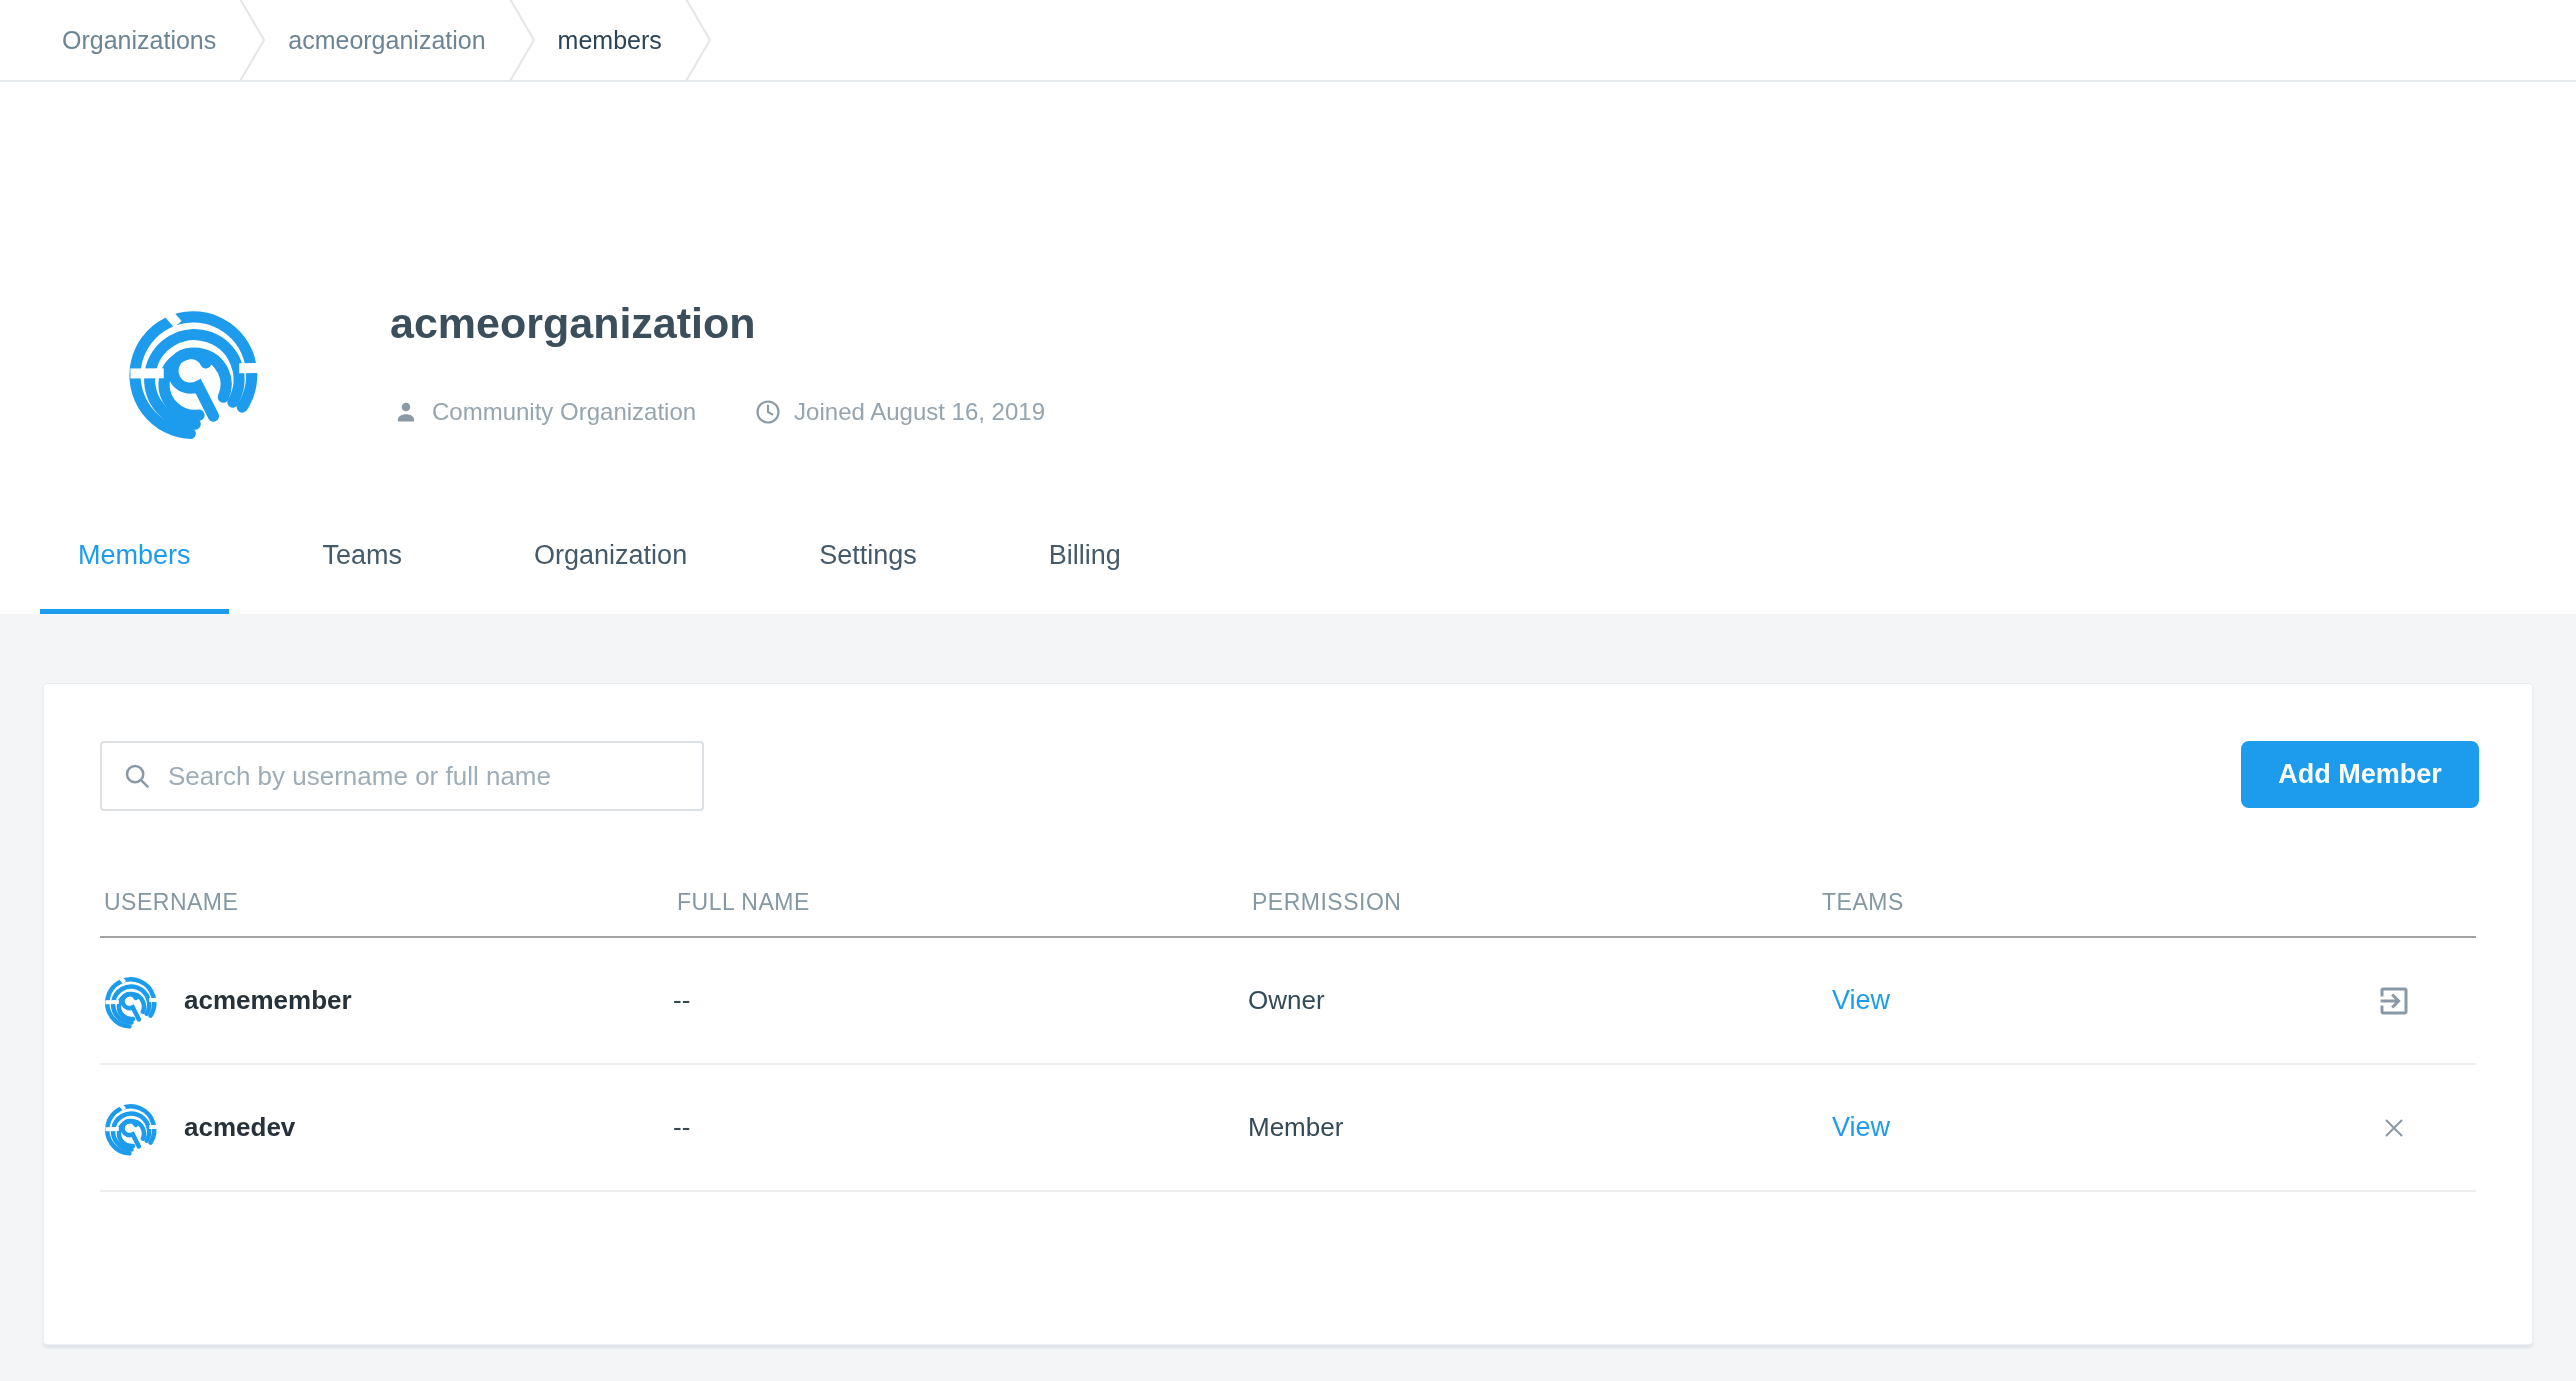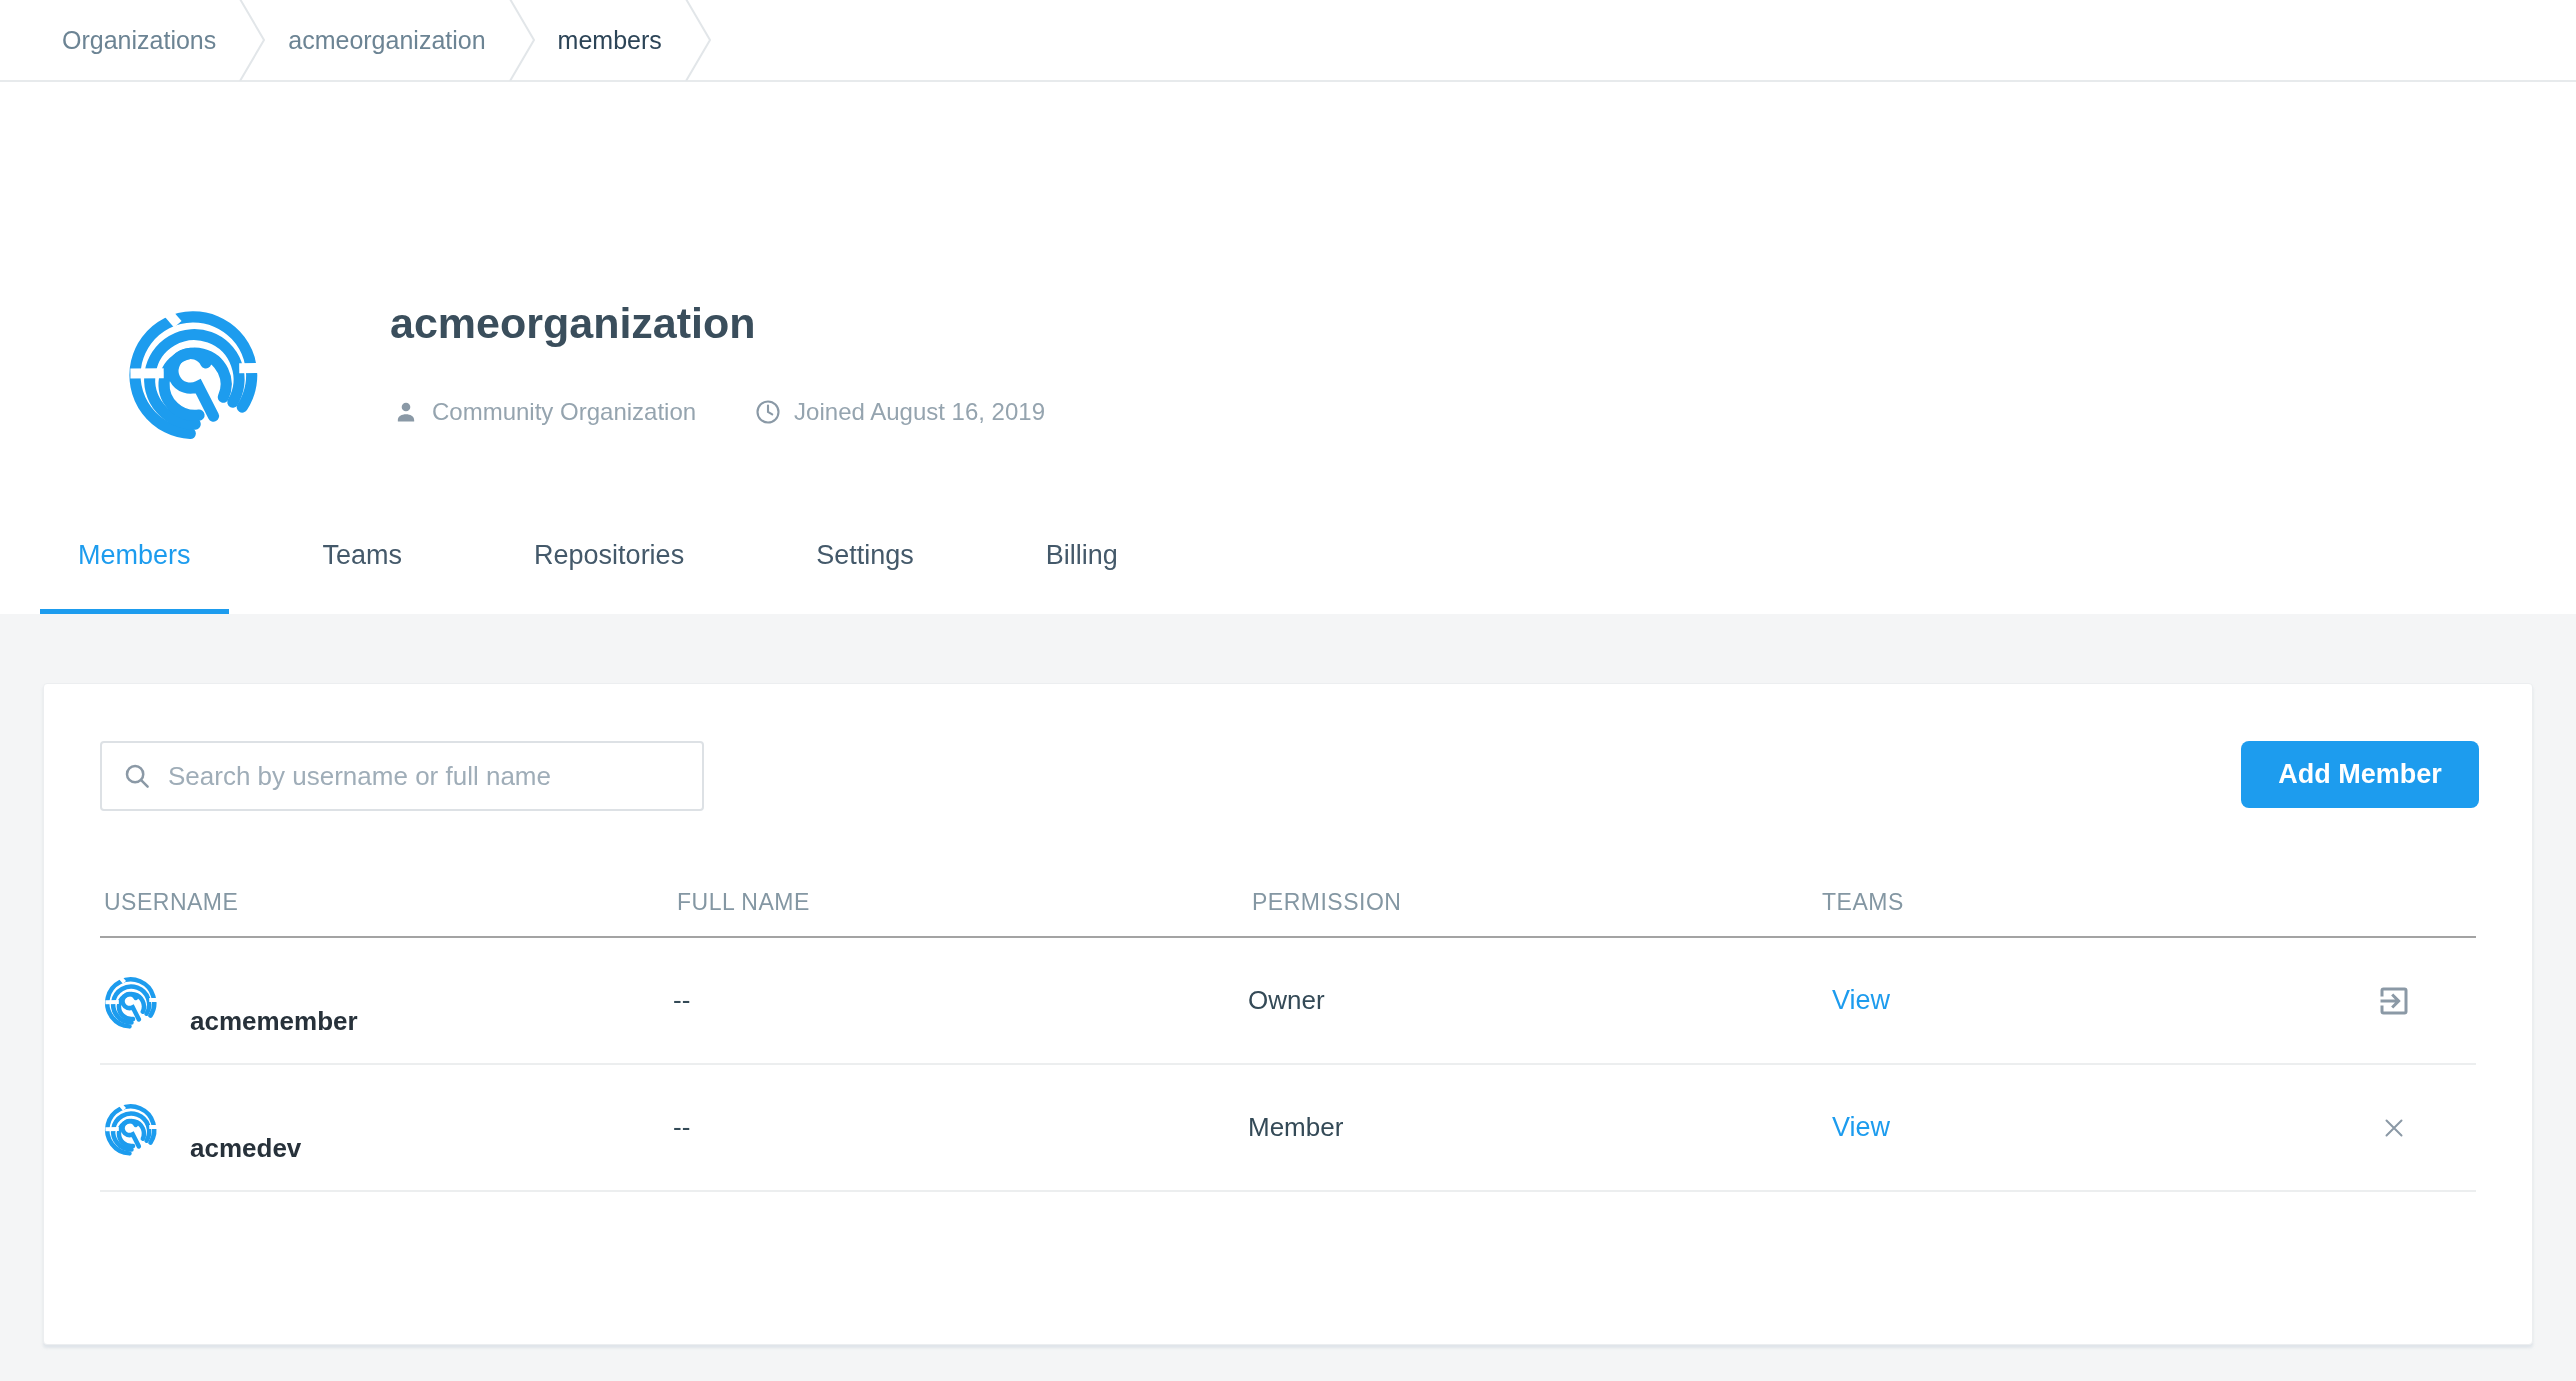--- a/index.html
+++ b/index.html
@@ -80,21 +80,21 @@
     grid-template-columns:573px 575px 570px 493px 1fr;
     align-items:center;
   }
   .thead {
     height:75px; align-items:end; padding-bottom:20px;
     border-bottom:2px solid #a3a3a3;
     font-size:23px; color:#8497a3; letter-spacing:0.5px;
   }
   .thead > div { padding-left:4px; }
   .trow { height:127px; border-bottom:2px solid #eceeef; font-size:26px; color:#344a57; }
-  .user-cell { display:flex; align-items:flex-end; gap:30px; }
+  .user-cell { display:flex; align-items:center; gap:24px; }
   .row-avatar { width:60px; height:72px; color:#1d9cee; flex:0 0 auto; }
   .username { font-size:26px; font-weight:700; color:#27313a; }
   .view-link { color:#1d9cee; font-size:27px; text-decoration:none; cursor:pointer; padding-left:14px; }
   .action-cell { display:flex; justify-content:center; }
   .action-btn { background:none; border:none; cursor:pointer; padding:0; line-height:0; }
   .leave-icon { width:36px; height:36px; color:#8b99a6; }
   .close-icon { width:30px; height:30px; color:#8b99a6; }
 </style>
 </head>
 <body>
@@ -154,21 +154,21 @@
           <circle cx="12" cy="12" r="9"></circle>
           <path d="M12 6.5V12l3.6 2.1"></path>
         </svg>
       <span>Joined August 16, 2019</span>
     </span>
   </div>
 
   <nav class="tabs">
     <div class="tab active">Members</div>
     <div class="tab">Teams</div>
-    <div class="tab">Repositories</div>
+    <div class="tab">Organization</div>
     <div class="tab">Settings</div>
     <div class="tab">Billing</div>
   </nav>
 </section>
 
 <main class="main">
   <div class="card">
 
     <div class="search-box">
       <svg class="search-icon" viewBox="0 0 24 24" fill="none" stroke="currentColor" stroke-width="2" stroke-linecap="round">

